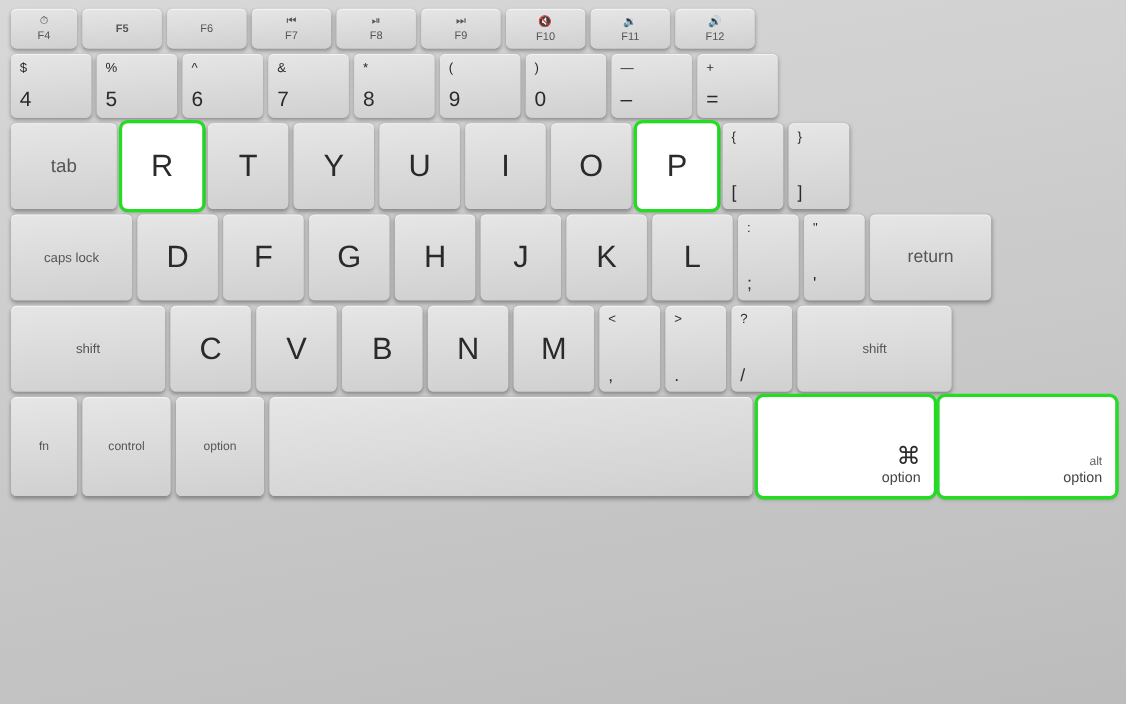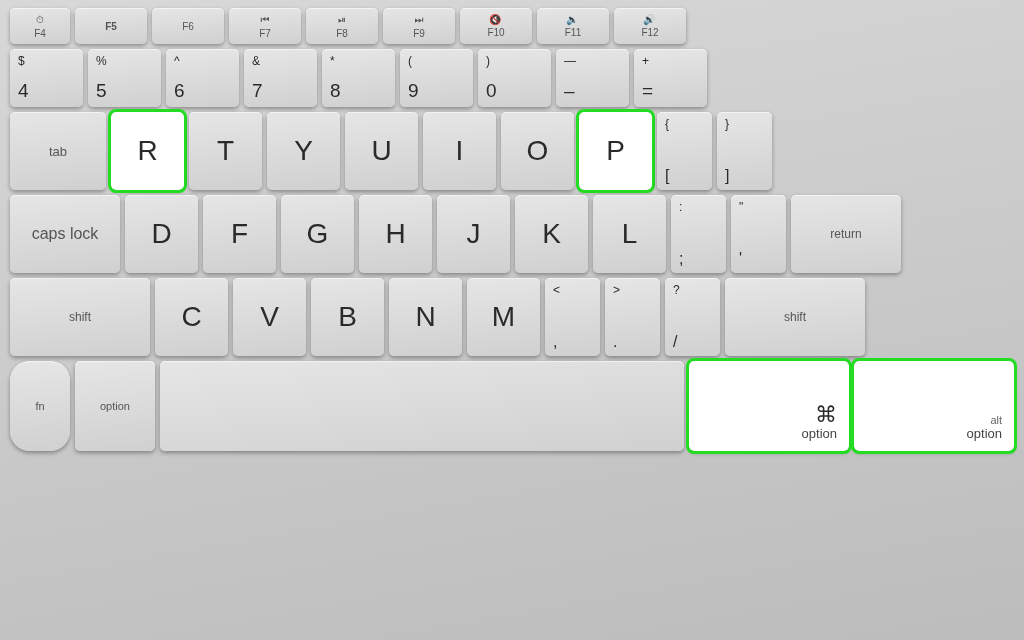--- a/index.html
+++ b/index.html
@@ -85,21 +85,21 @@
     .w-q { width: 73px; font-size: 26px; }
 
     
     .w-caps { width: 110px; font-size: 12px; }
     .w-enter { width: 110px; font-size: 12px; }
 
     
     .w-shiftl { width: 140px; font-size: 12px; }
 
     
-    .w-fn { width: 60px; font-size: 11px; border-radius: 20px; }
+    .w-fn { width: 60px; font-size: 11px; }
     .w-ctrl { width: 80px; font-size: 11px; }
     .w-altl { width: 80px; font-size: 11px; }
     .w-space { flex: 1; }
     .w-cmd { width: 160px; }
     .w-opt { width: 160px; }
 
     
     .w-brack { width: 55px; }
     .k-brack-inner {
       display: flex;
@@ -272,21 +272,21 @@
     <div class="k w-n">
       <div class="k-num-inner">
         <span class="k-num-top">+</span>
         <span class="k-num-bot">=</span>
       </div>
     </div>
   </div>
 
   <div class="row row-qwerty">
     <div class="k w-tab">
-      <span style="font-size:13px;color:#555">tab</span>
+      <span style="font-size:17px;color:#555">tab</span>
     </div>
 
     <div class="k w-q hl" style="font-size:28px;">R</div>
     <div class="k w-q" style="font-size:28px;">T</div>
     <div class="k w-q" style="font-size:28px;">Y</div>
     <div class="k w-q" style="font-size:28px;">U</div>
     <div class="k w-q" style="font-size:28px;">I</div>
     <div class="k w-q" style="font-size:28px;">O</div>
     <div class="k w-q hl" style="font-size:28px;">P</div>
     <div class="k w-brack">
@@ -298,21 +298,21 @@
     <div class="k w-brack">
       <div class="k-brack-inner">
         <span class="k-brack-top">}</span>
         <span class="k-brack-bot">]</span>
       </div>
     </div>
   </div>
 
   <div class="row row-asdf">
     <div class="k w-caps">
-      <span style="font-size:16px;color:#555">caps lock</span>
+      <span style="font-size:12px;color:#555">caps lock</span>
     </div>
     <div class="k w-q" style="font-size:28px;">D</div>
     <div class="k w-q" style="font-size:28px;">F</div>
     <div class="k w-q" style="font-size:28px;">G</div>
     <div class="k w-q" style="font-size:28px;">H</div>
     <div class="k w-q" style="font-size:28px;">J</div>
     <div class="k w-q" style="font-size:28px;">K</div>
     <div class="k w-q" style="font-size:28px;">L</div>
     <div class="k w-brack">
       <div class="k-double-inner">
@@ -320,21 +320,21 @@
         <span class="k-double-bot">;</span>
       </div>
     </div>
     <div class="k w-brack">
       <div class="k-double-inner">
         <span class="k-double-top">"</span>
         <span class="k-double-bot">'</span>
       </div>
     </div>
     <div class="k w-enter">
-      <span style="font-size:12px;color:#555">return</span>
+      <span style="font-size:16px;color:#555">return</span>
     </div>
   </div>
 
   <div class="row row-zxcv">
     <div class="k w-shiftl">
       <span style="font-size:12px;color:#555">shift</span>
     </div>
     <div class="k w-q" style="font-size:28px;">C</div>
     <div class="k w-q" style="font-size:28px;">V</div>
     <div class="k w-q" style="font-size:28px;">B</div>
@@ -360,20 +360,23 @@
     </div>
     <div class="k w-shiftl">
       <span style="font-size:12px;color:#555">shift</span>
     </div>
   </div>
 
   <div class="row row-bottom">
     <div class="k w-fn">
       <span style="font-size:11px;color:#555">fn</span>
     </div>
+    <div class="k w-ctrl">
+      <span style="font-size:11px;color:#555">control</span>
+    </div>
     <div class="k w-altl">
       <span style="font-size:11px;color:#555">option</span>
     </div>
     <div class="k w-space"></div>
     <div class="k w-cmd hl">
       <div class="k-cmd-inner">
         <span class="k-cmd-symbol">⌘</span>
         <span class="k-cmd-text">option</span>
       </div>
     </div>

